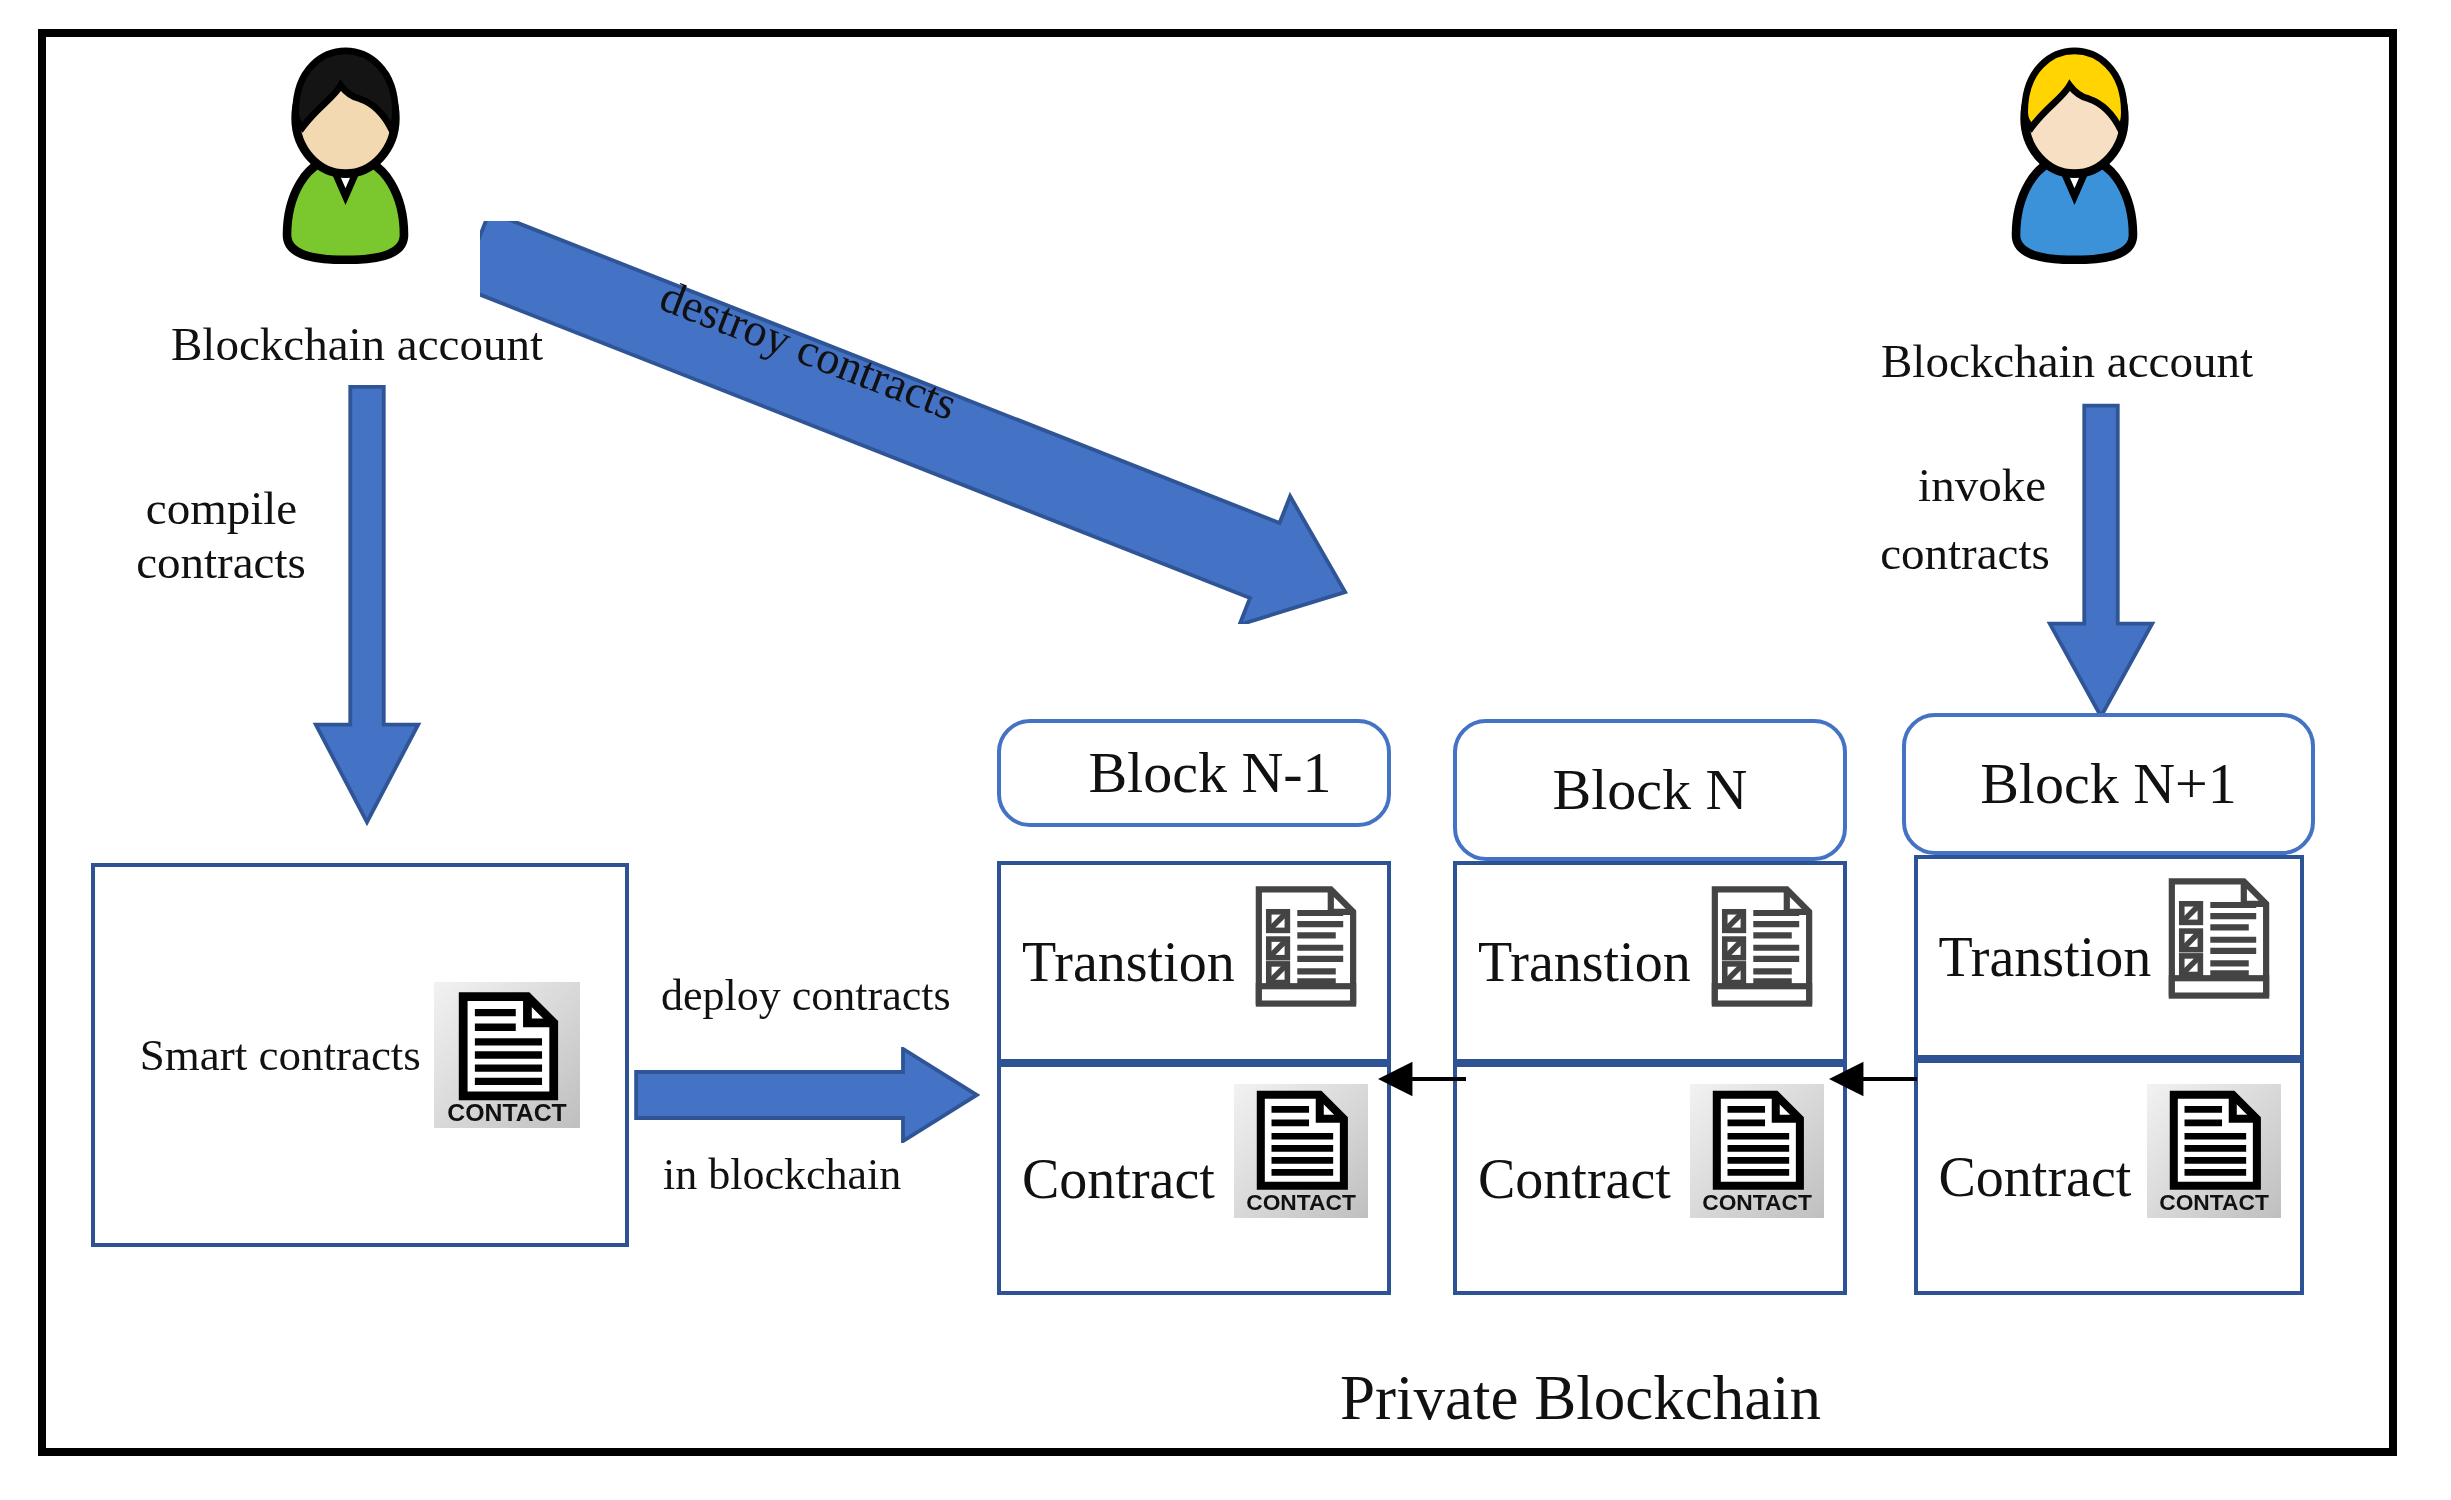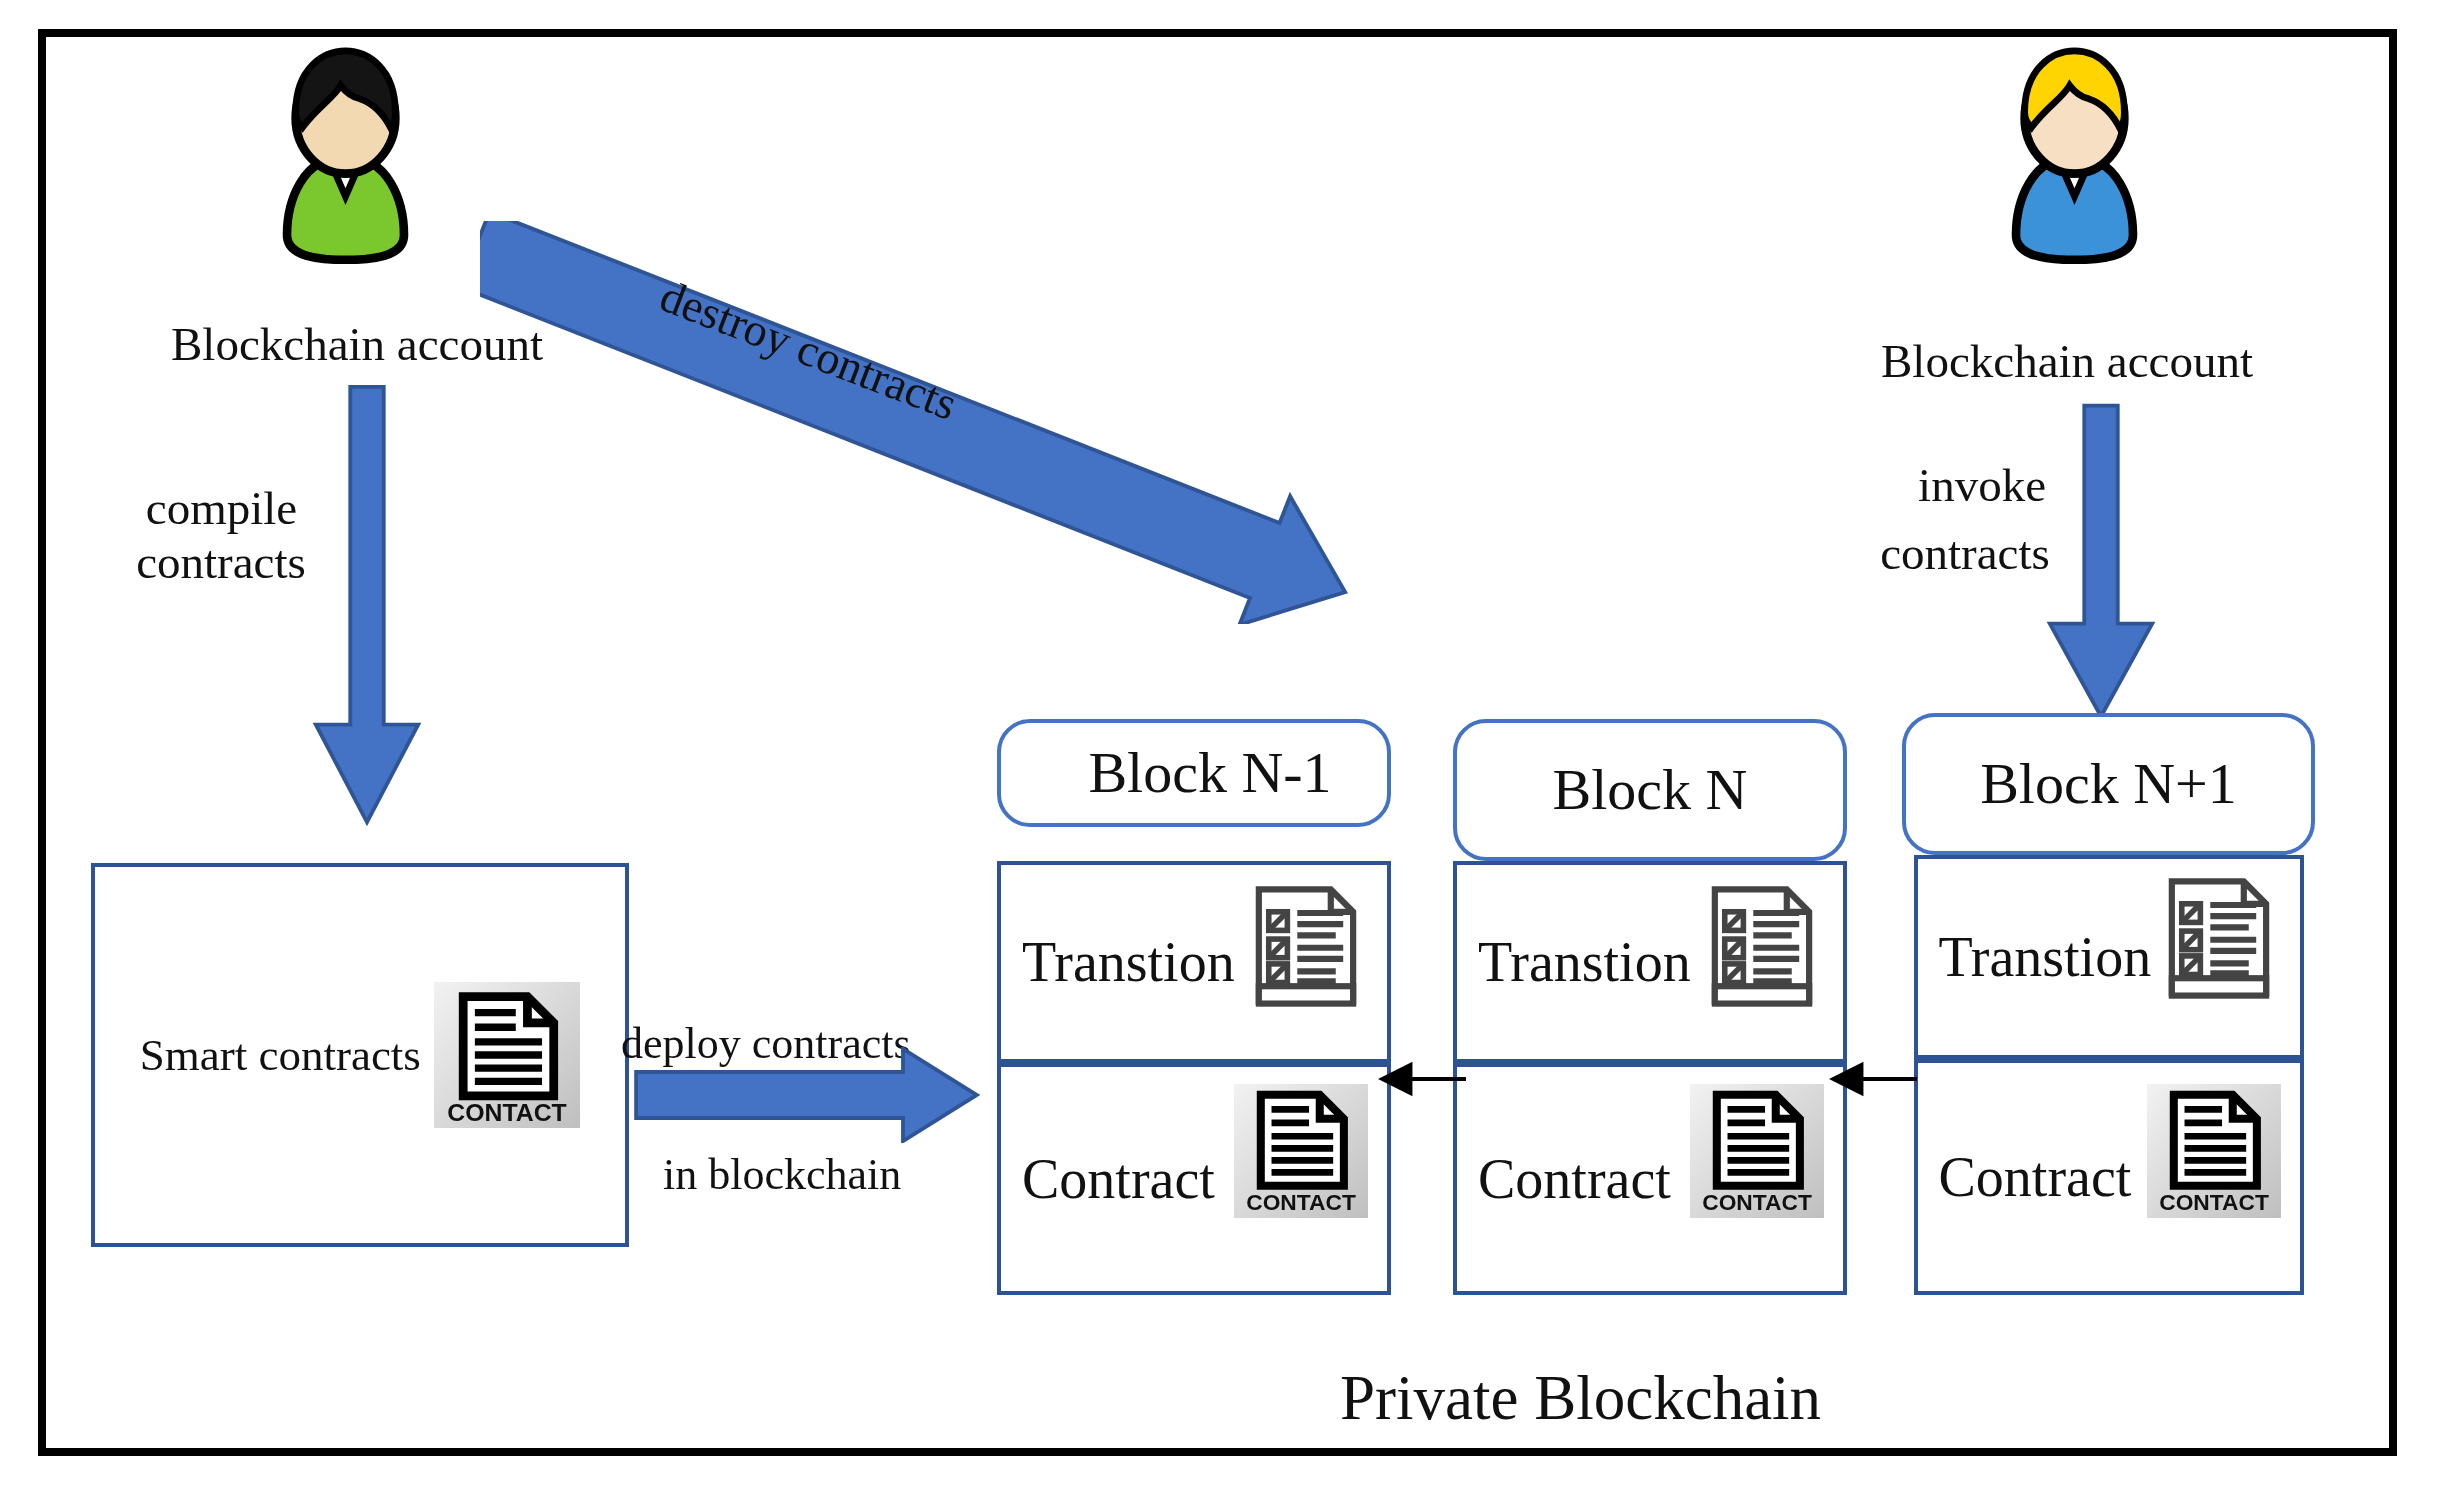--- a/index.html
+++ b/index.html
@@ -171,21 +171,21 @@
             <line x1="28" y1="50" x2="74" y2="50"></line>
             <line x1="28" y1="59" x2="74" y2="59"></line>
             <line x1="28" y1="68" x2="74" y2="68"></line>
           </g>
           <text x="50" y="95" font-family="Liberation Sans, sans-serif" font-size="17" font-weight="bold" fill="#111" text-anchor="middle">CONTACT</text>
         </svg>
       </span>
     </div>
   </div>
 
-  <div class="deploy-label" style="left:621px;top:970px;margin-top:48px;">deploy contracts</div>
+  <div class="deploy-label" style="left:661px;top:970px;">deploy contracts</div>
   <div class="abs" style="left:634px;top:1047px;">
     <svg width="346" height="96" viewBox="0 0 360 100">
       <path d="M2 26 L280 26 L280 2 L357 50 L280 98 L280 74 L2 74 Z" fill="#4472C4" stroke="#2F5597" stroke-width="4"></path>
     </svg>
   </div>
   <div class="deploy-label" style="left:663px;top:1149px;">in blockchain</div>
 
   <div class="block" style="left:997px;top:719px;width:394px;height:576px;">
     <div class="block-head" style="width:394px;height:108px;padding-left:32px;">
       <span>Block N-1</span>

